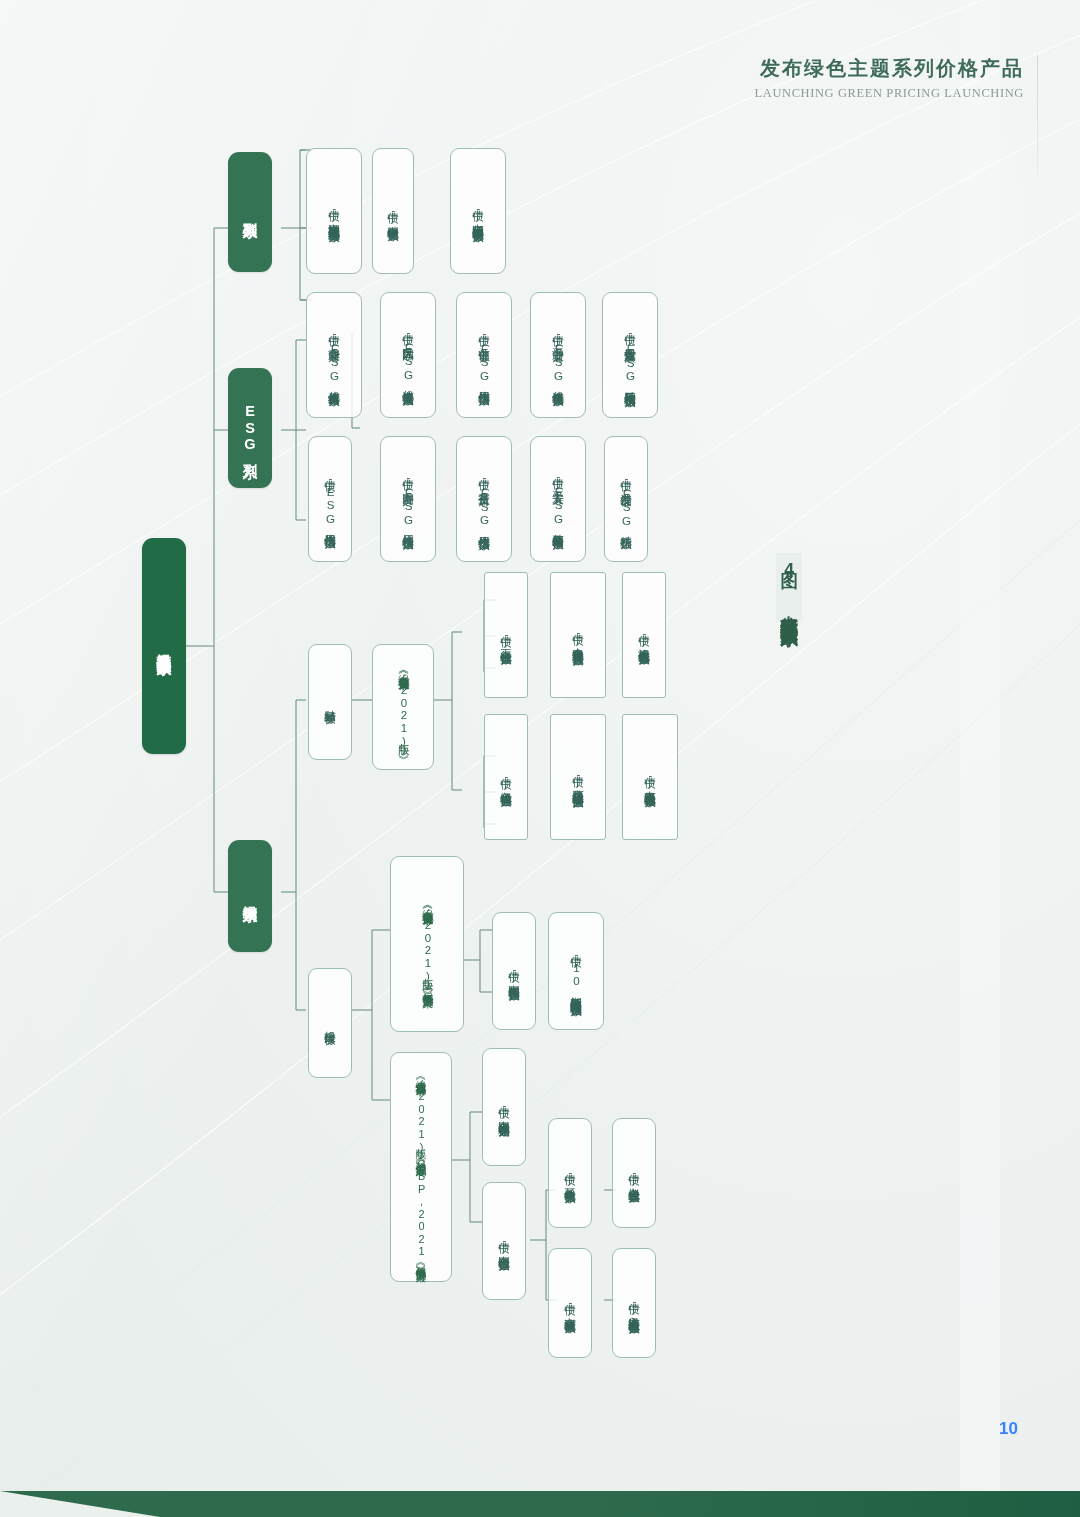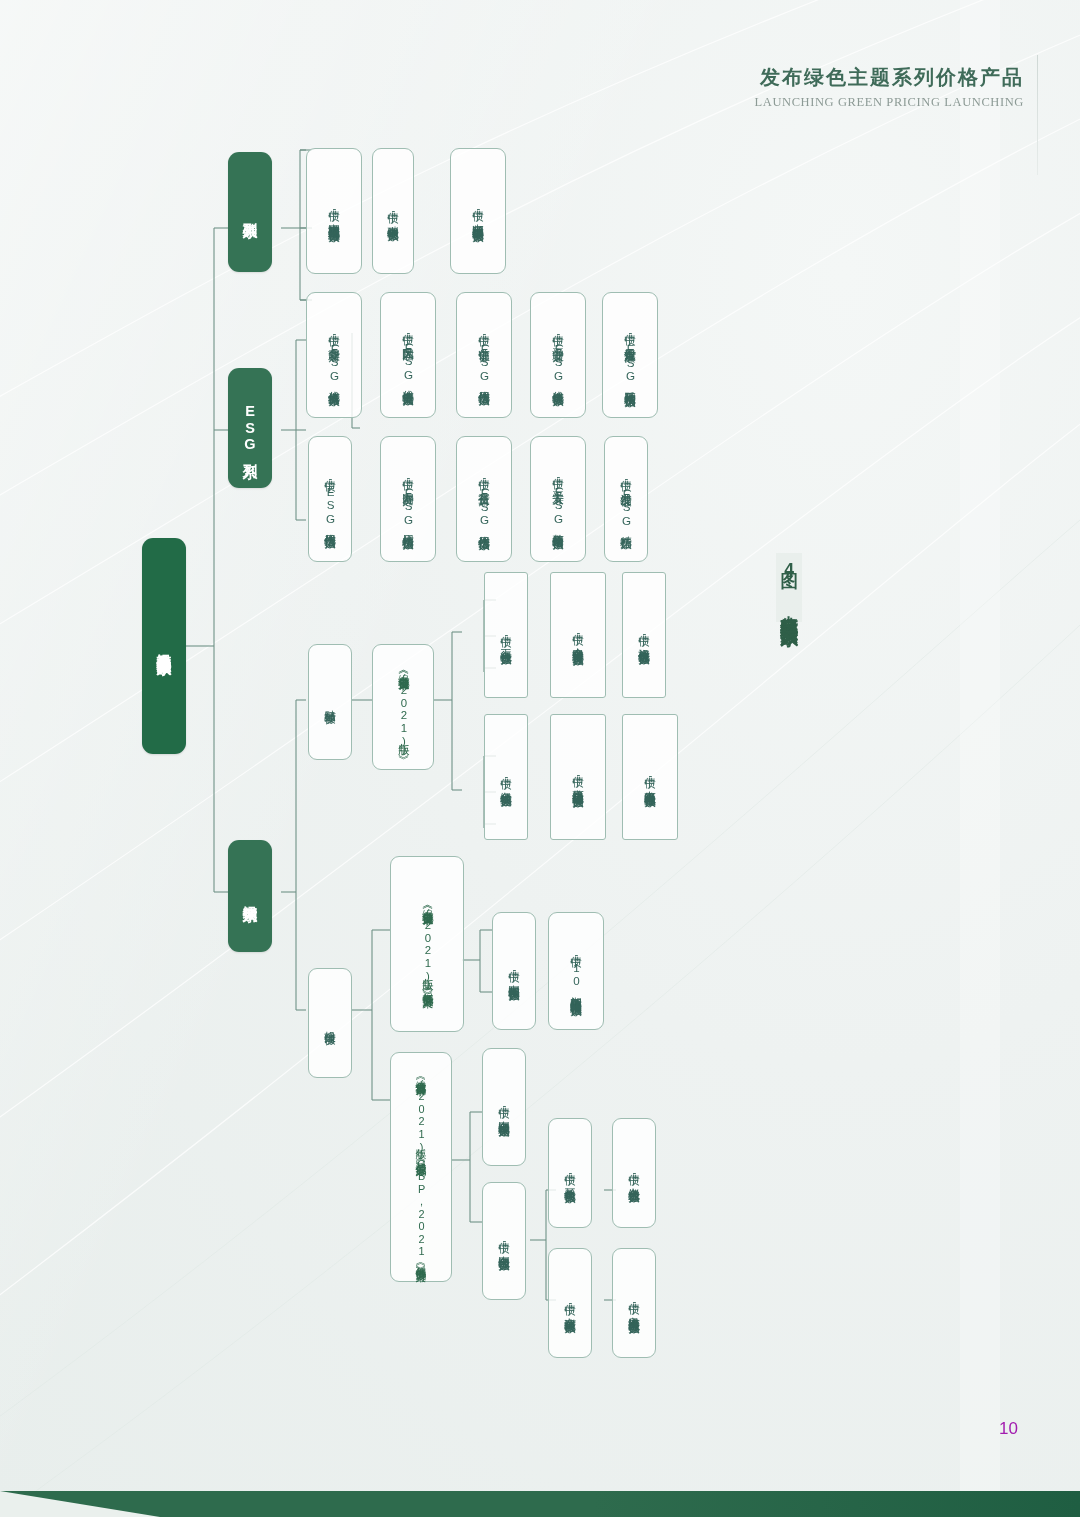--- a/index.html
+++ b/index.html
@@ -13,31 +13,30 @@
   }
   
   .bg-swoosh { position:absolute; inset:0; pointer-events:none; }
   .bg-swoosh svg { width:100%; height:100%; display:block; }
 
   
   .page-header { position:absolute; top:55px; right:56px; text-align:right; }
   .page-header .hdr-cn {
     font-size:20px; letter-spacing:2px; color:#3f6b59; font-weight:700;
     font-family:"Liberation Sans", sans-serif;
-    margin-top:9px;
   }
   .page-header .hdr-en {
     font-size:12.5px; letter-spacing:0.6px; color:#8c9a95; margin-top:4px;
     font-family:"Liberation Serif", serif;
   }
   .hdr-rule { position:absolute; top:0px; right:0px; width:1px; height:120px;
     background:linear-gradient(#cfd8d5,#e7ecea); }
 
   
-  .page-number { position:absolute; right:62px; bottom:78px; font-size:17px; color:#a21caf; }
+  .page-number { position:absolute; right:62px; bottom:78px; font-size:17px; color:#3b82f6;font-weight:bold; }
   .footer-bar { position:absolute; left:0; right:0; bottom:0; height:26px;
     background:linear-gradient(90deg,#2e6b4d 0%,#2e6b4d 55%,#1f5e42 100%); }
   .footer-bar:after { content:""; position:absolute; left:0; bottom:0; width:160px; height:26px;
     background:#eaf0ed; clip-path:polygon(0 0,100% 100%,0 100%); }
 
   
   .fig-caption {
     position:absolute; left:776px; top:553px;
     writing-mode:vertical-rl; text-orientation:upright;
     font-size:17.5px; font-weight:700; letter-spacing:1px; color:#2f5f48;

